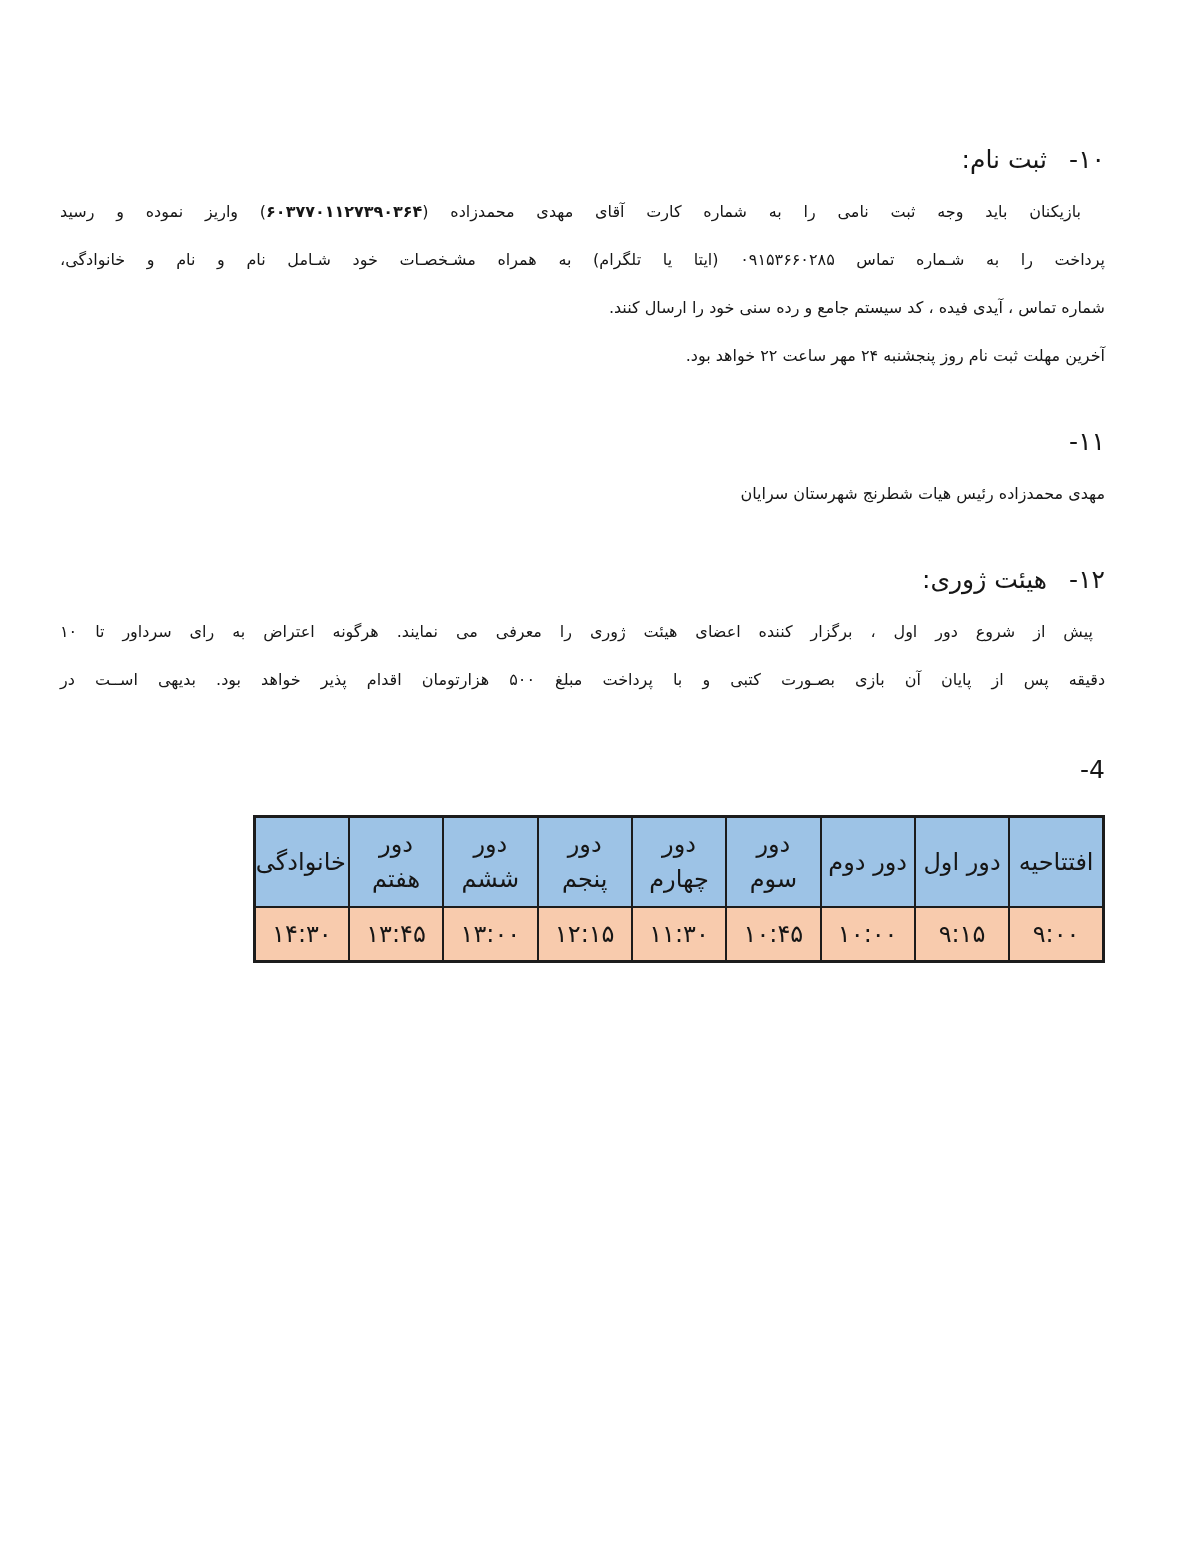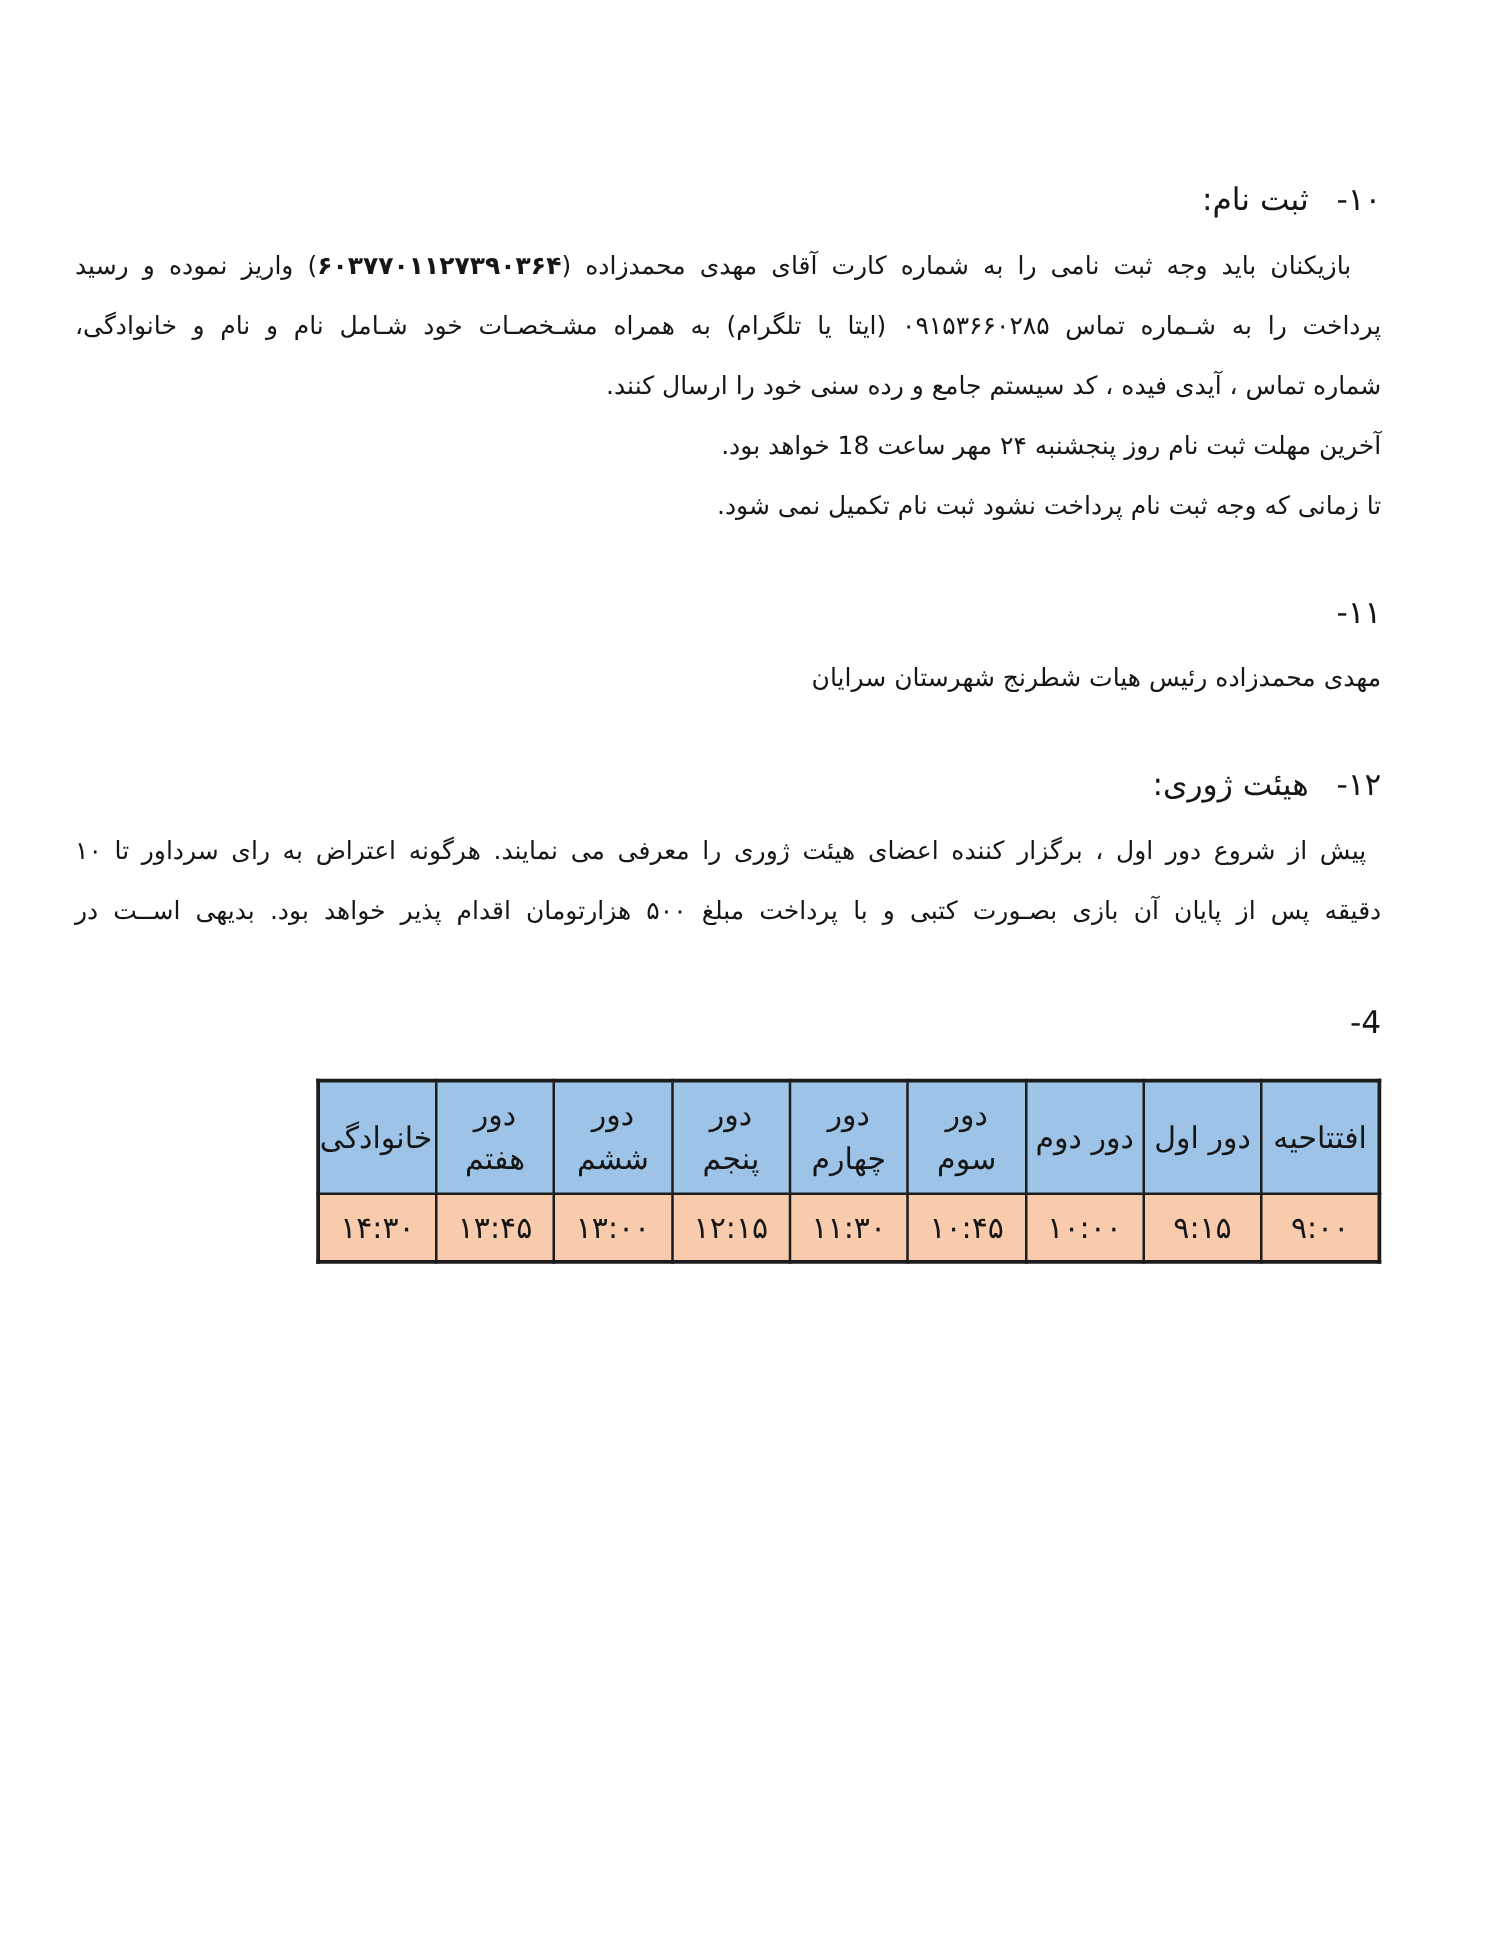--- a/index.html
+++ b/index.html
@@ -26,21 +26,21 @@
   .sec-heading{
     display:flex;
     align-items:baseline;
     font-size:25px;
     line-height:40px;
     gap:16px;
   }
   .sec-num{min-width:42px;}
   .para{margin-top:8px;}
   .tline{
-    font-size:20px;
+    font-size:16px;
     line-height:48px;
     white-space:nowrap;
   }
   .justify{
     text-align:justify;
     text-align-last:justify;
   }
   .rightline{}
   .indent1{padding-right:24px;}
   .indent2{padding-right:12px;}
@@ -81,22 +81,21 @@
 
   <div class="section">
     <div class="sec-heading">
       <span class="sec-num">۱۰-</span>
       <span>ثبت نام:</span>
     </div>
     <div class="para">
       <div class="tline justify indent1"><span>بازیکنان باید وجه ثبت نامی را به شماره کارت آقای مهدی محمدزاده (</span><span class="bold">۶۰۳۷۷۰۱۱۲۷۳۹۰۳۶۴</span><span>)  واریز نموده و رسید</span></div>
       <div class="tline justify">پرداخت را به شـماره تماس ۰۹۱۵۳۶۶۰۲۸۵ (ایتا یا تلگرام) به  همراه مشـخصـات خود شـامل نام و نام و خانوادگی،</div>
       <div class="tline rightline">شماره تماس ، آیدی فیده ، کد سیستم جامع  و رده سنی خود را ارسال کنند.</div>
-      <div class="tline rightline">آخرین مهلت ثبت نام روز پنجشنبه ۲۴ مهر ساعت 18 خواهد بود.</div>
-      <div class="tline rightline">تا زمانی که وجه ثبت نام پرداخت نشود ثبت نام تکمیل نمی شود.</div>
+      <div class="tline rightline">آخرین مهلت ثبت نام روز پنجشنبه ۲۴ مهر ساعت ۲۲ خواهد بود.</div>
     </div>
   </div>
 
   <div class="section gap-sec">
     <div class="sec-heading">
       <span class="sec-num">۱۱-</span>
     </div>
     <div class="para">
       <div class="tline rightline">مهدی محمدزاده رئیس هیات شطرنج شهرستان سرایان</div>
     </div>

